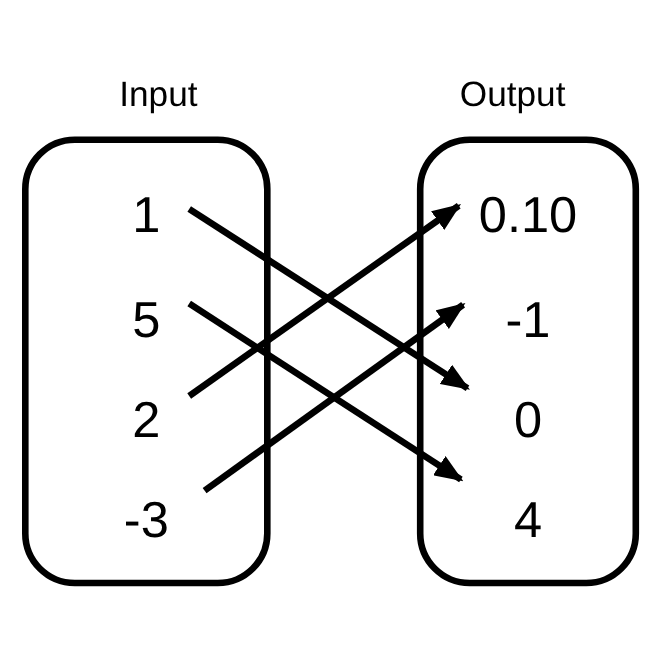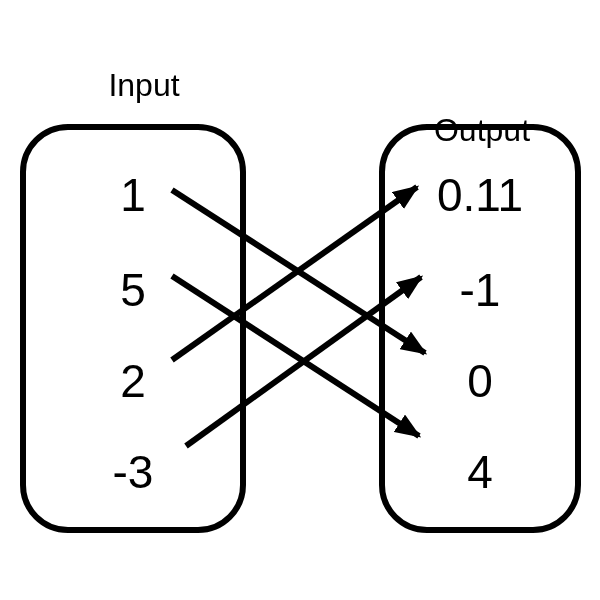--- a/index.html
+++ b/index.html
@@ -13,21 +13,21 @@
   }
   .set-header {
     position: absolute;
     top: 60px; height: 50px;
     line-height: 50px;
     font-size: 32px;
     text-align: center;
     white-space: nowrap;
   }
   .hdr-input  { left: 34px;  width: 220px; }
-  .hdr-output { left: 384px; width: 196px; margin-top: 45px; }
+  .hdr-output { left: 368px; width: 196px; }
   .set-box {
     position: absolute;
     top: 124px; height: 409px;
     box-sizing: border-box;
     border: 6px solid var(--ink, #000000);
     border-radius: 48px;
     background: transparent;
   }
   .box-input  { left: 20px;  width: 226px; }
   .box-output { left: 379px; width: 202px; }
@@ -62,21 +62,21 @@
 
   <div class="set-box box-input"></div>
 
   <div class="set-box box-output"></div>
 
   <div class="item in row0">1</div>
   <div class="item in row1">5</div>
   <div class="item in row2">2</div>
   <div class="item in row3">-3</div>
 
-  <div class="item out row0">0.11</div>
+  <div class="item out row0">0.10</div>
   <div class="item out row1">-1</div>
   <div class="item out row2">0</div>
   <div class="item out row3">4</div>
 
   <svg class="arrows" id="arrow-layer" viewBox="0 0 600 600" xmlns="http://www.w3.org/2000/svg">
     <defs>
       <marker id="ah" viewBox="0 0 10 8" refX="9" refY="4" markerWidth="26" markerHeight="20.8" orient="auto" markerUnits="userSpaceOnUse">
         <path d="M0,0 L10,4 L0,8 z" fill="#000000"></path>
       </marker>
     </defs>

